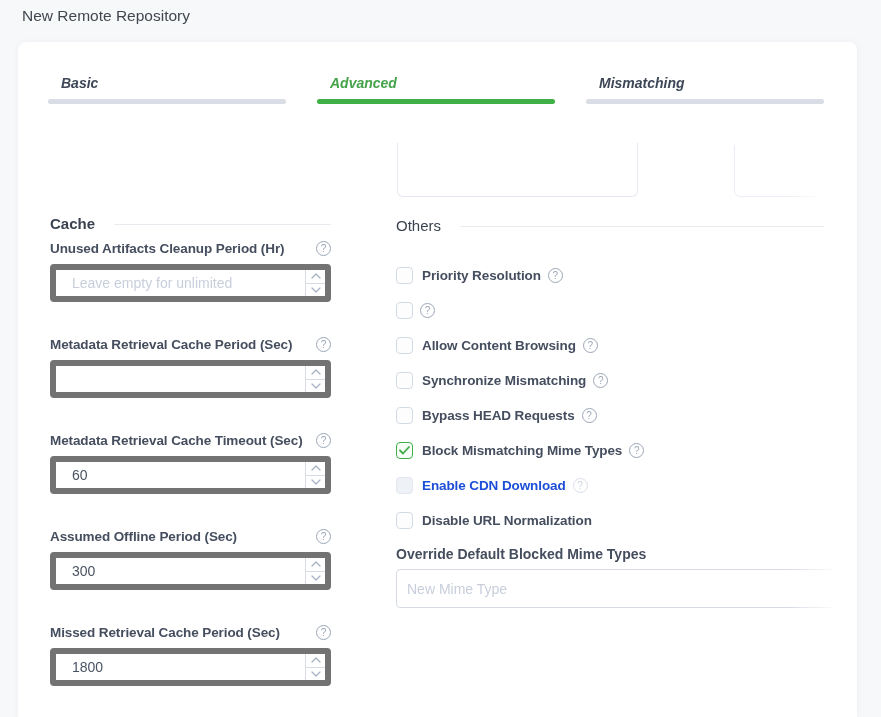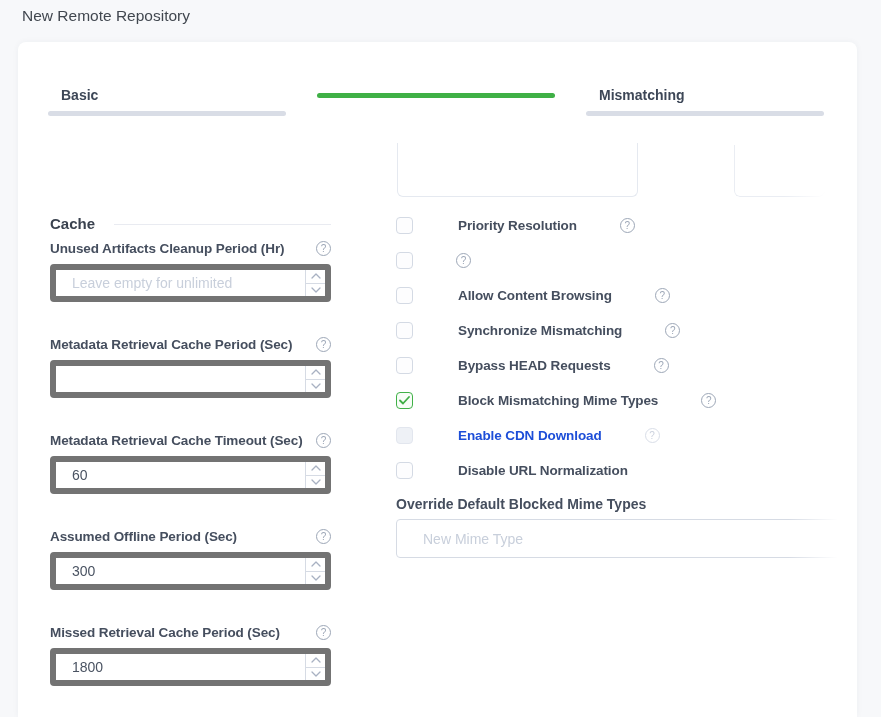--- a/index.html
+++ b/index.html
@@ -16,21 +16,21 @@
   }
   .card {
     position:absolute; left:18px; top:42px;
     width:839px; height:675px;
     background:#ffffff;
     border-radius:8px 8px 0 0;
     box-shadow:0 0 6px rgba(40,50,70,0.05);
     overflow:hidden;
   }
   
-  .tabs { position:absolute; left:30px; top:44px; width:776px; display:flex; gap:31px; }
+  .tabs { position:absolute; left:30px; top:32px; width:776px; display:flex; gap:31px;font-style:italic; }
   .tab { flex:1; cursor:pointer; }
   .tab .tab-label {
     padding-left:13px; font-size:14px; font-weight:700; color:#3d4757; height:18px; line-height:18px;
   }
   .tab .tab-bar { margin-top:7px; height:5px; border-radius:2.5px; background:#d9dde6; }
   .tab.active .tab-label { color:#44a248; }
   .tab.active .tab-bar { background:#3fb046; }
   
   .cut-box {
     position:absolute;
@@ -68,21 +68,21 @@
   .num-wrap input {
     flex:1; border:none; outline:none; padding:0 10px 0 16px;
     font-family:"Liberation Sans", sans-serif; font-size:14px; color:#4a5362; background:transparent; min-width:0;
   }
   .num-wrap input::placeholder { color:#c8cfdb; opacity:1; }
   .spin { width:20px; border-left:1px solid #d6dbe4; display:flex; flex-direction:column; }
   .spin .sbtn { flex:1; display:flex; align-items:center; justify-content:center; cursor:pointer; background:#fff; }
   .spin .sbtn.up { border-bottom:1px solid #d6dbe4; }
   .spin svg { display:block; }
   
-  .cbrow { display:flex; align-items:center; height:18px; margin-bottom:17px; cursor:pointer;gap:36px; }
+  .cbrow { display:flex; align-items:center; height:18px; margin-bottom:17px; cursor:pointer; }
   .cb {
     width:17px; height:17px; border:1px solid #d4dae4; border-radius:4px; background:#fdfdfe;
     display:flex; align-items:center; justify-content:center; flex:0 0 auto;
   }
   .cb svg { display:none; }
   .cb-label { font-size:13.5px; font-weight:700; color:#454e5e; margin-left:9px; letter-spacing:-0.1px; }
   .cbrow .help { margin-left:7px; }
   .cbrow.checked .cb { border-color:#40b147; background:#f7fdf7; }
   .cbrow.checked .cb svg { display:block; }
   .cbrow.disabled .cb { background:#eef1f6; border-color:#e2e6ee; }
@@ -90,38 +90,39 @@
   .cbrow.disabled .help { color:#ccd2de; border-color:#d9deе8; border-color:#d9dee8; }
   
   .mime-label { font-size:14px; font-weight:700; color:#454e5e; margin-top:14px; height:18px; }
   .mime-wrap {
     margin-top:5px; width:446px;
     -webkit-mask-image:linear-gradient(to right,#000 88%,transparent 99%);
             mask-image:linear-gradient(to right,#000 88%,transparent 99%);
   }
   .mime-wrap input {
     width:100%; height:39px; border:1px solid #d6dbe4; border-radius:4px;
-    padding:0 26px; outline:none;
+    padding:0 10px; outline:none;
     font-family:"Liberation Sans", sans-serif; font-size:14px; color:#14532d; background:#fff;
   }
   .mime-wrap input::placeholder { color:#c8cfdb; opacity:1; }
 </style>
 </head>
 <body>
 
 <div class="page-title">New Remote Repository</div>
 
 <div class="card">
 
   <div class="tabs">
     <div class="tab">
       <div class="tab-label">Basic</div>
       <div class="tab-bar"></div>
     </div>
     <div class="tab active">
+      <div class="tab-label">Advanced</div>
       <div class="tab-bar"></div>
     </div>
     <div class="tab">
       <div class="tab-label">Mismatching</div>
       <div class="tab-bar"></div>
     </div>
   </div>
 
   <div class="cut-box left"></div>
   <div class="cut-box right"></div>
@@ -237,20 +238,24 @@
               <svg width="10" height="6" viewBox="0 0 10 6">
                 <polyline points="1,1 5,5 9,1" fill="none" stroke="#a8b1c2" stroke-width="1.3" stroke-linecap="round" stroke-linejoin="round"></polyline>
               </svg>
             </div>
         </div>
       </div>
     </div>
   </div>
 
   <div class="col-right">
+    <div class="section-head">
+      <span class="section-title">Others</span>
+      <span class="section-line"></span>
+    </div>
 
     <div class="cbrow">
       <span class="cb"></span>
       <span class="cb-label">Priority Resolution</span>
       <span class="help">?</span>
     </div>
     <div class="cbrow">
       <span class="cb"></span>
       <span class="help">?</span>
     </div>

